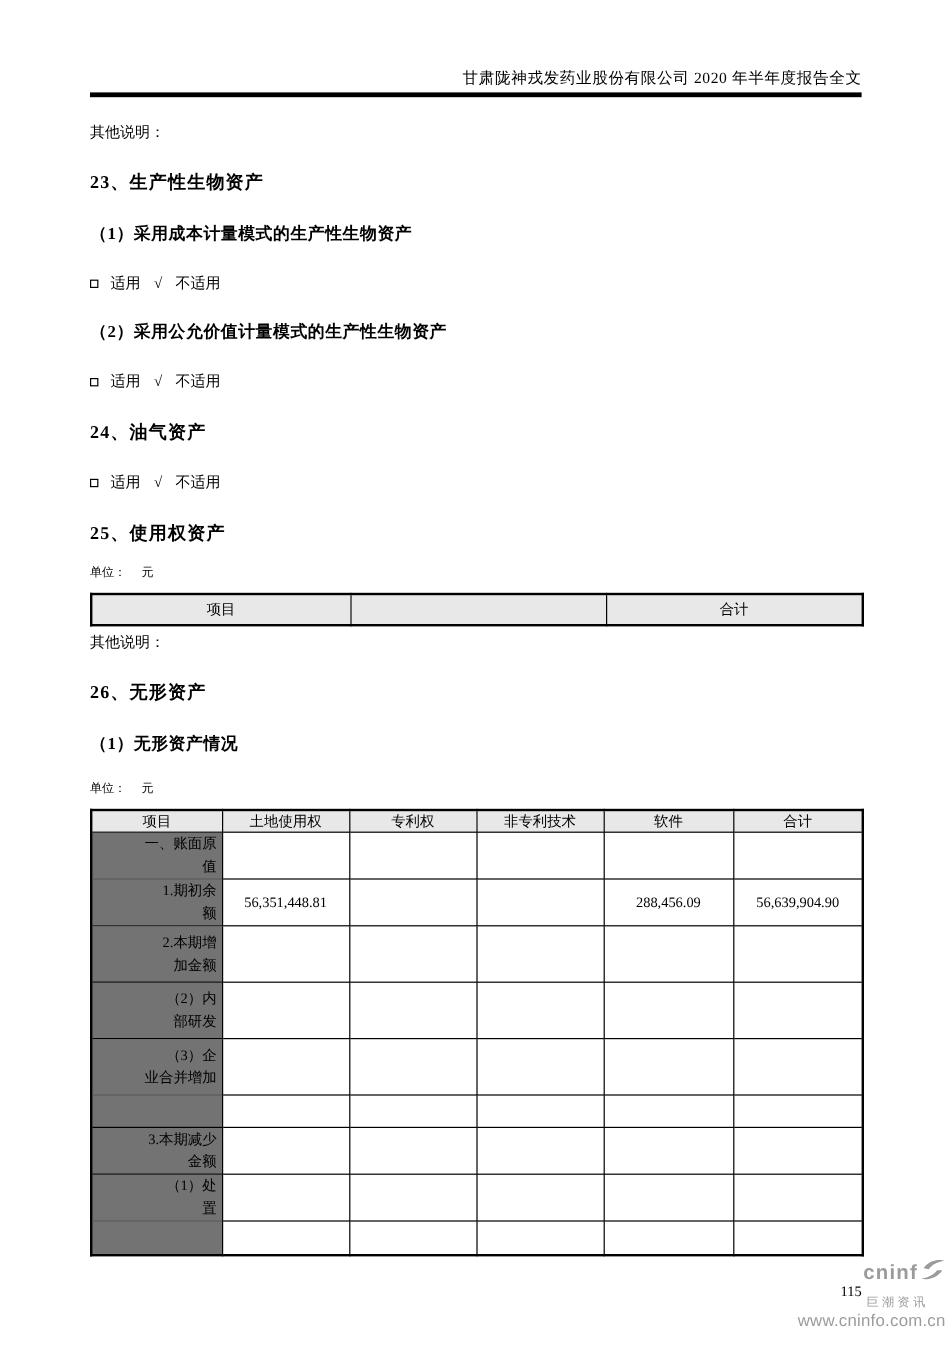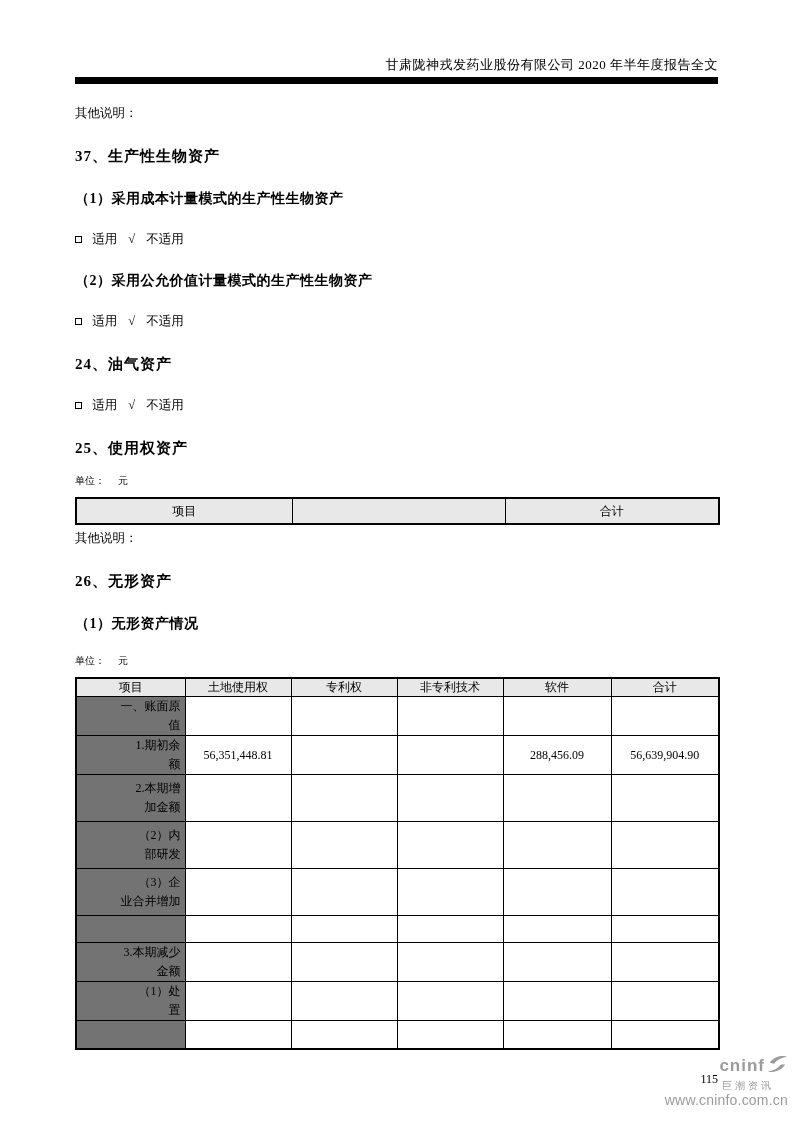--- a/index.html
+++ b/index.html
@@ -12,21 +12,21 @@
     color:#000;
     overflow:hidden;
   }
   .doc-header {
     margin:0 75px;
     padding-top:56px;
     padding-bottom:3px;
     text-align:right;
     font-size:13px;
     letter-spacing:0.5px;
-    border-bottom:7px solid #000000;
+    border-bottom:4px solid #000000;
   }
   .content { margin:0 75px; }
   .note     { font-size:12.5px; line-height:15px; margin-top:22px; }
   .note2    { font-size:12.5px; line-height:15px; margin-top:6px; }
   h2.sec    { font-size:15px;  line-height:18px; margin-top:26px; font-weight:bold; letter-spacing:1px; }
   h3.sub    { font-size:14px;  line-height:17px; margin-top:25px; font-weight:bold; letter-spacing:0.5px; }
   .apply    { font-size:12.5px; line-height:15px; margin-top:25px; }
   .apply .box {
     display:inline-block; width:7px; height:7px;
     border:1px solid #000; margin-right:7px; vertical-align:baseline;
@@ -56,35 +56,35 @@
   .pagenum { text-align:right; font-size:12px; margin-top:22px; }
 
   .logo {
     position:absolute; right:5px; bottom:14px;
     text-align:right; color:#9b9b9b;
     font-family:"Liberation Sans","DejaVu Sans",sans-serif;
     line-height:1.05;
   }
   .logo .row1 { display:flex; align-items:center; justify-content:flex-end; gap:2px; }
   .logo .brand { font-size:17px; font-weight:bold; letter-spacing:1px; }
-  .logo .cn { font-size:10px; letter-spacing:3px; margin-right:14px; margin-top:3px; }
+  .logo .cn { font-size:10px; letter-spacing:3px; margin-right:14px; margin-top:8px; }
   .logo .url { font-size:14px; margin-top:2px; letter-spacing:0.2px;text-align:center; }
 </style>
 </head>
 <body>
 
 <div class="page">
 
   <div class="doc-header">甘肃陇神戎发药业股份有限公司 2020 年半年度报告全文</div>
 
   <div class="content">
 
     <p class="note">其他说明：</p>
 
-    <h2 class="sec">37、生产性生物资产</h2>
+    <h2 class="sec">23、生产性生物资产</h2>
 
     <h3 class="sub">（1）采用成本计量模式的生产性生物资产</h3>
 
     <p class="apply">
       <span class="box"></span>
       <span class="seg">适用</span>
       <span class="seg">√</span>
       <span>不适用</span>
     </p>
 

